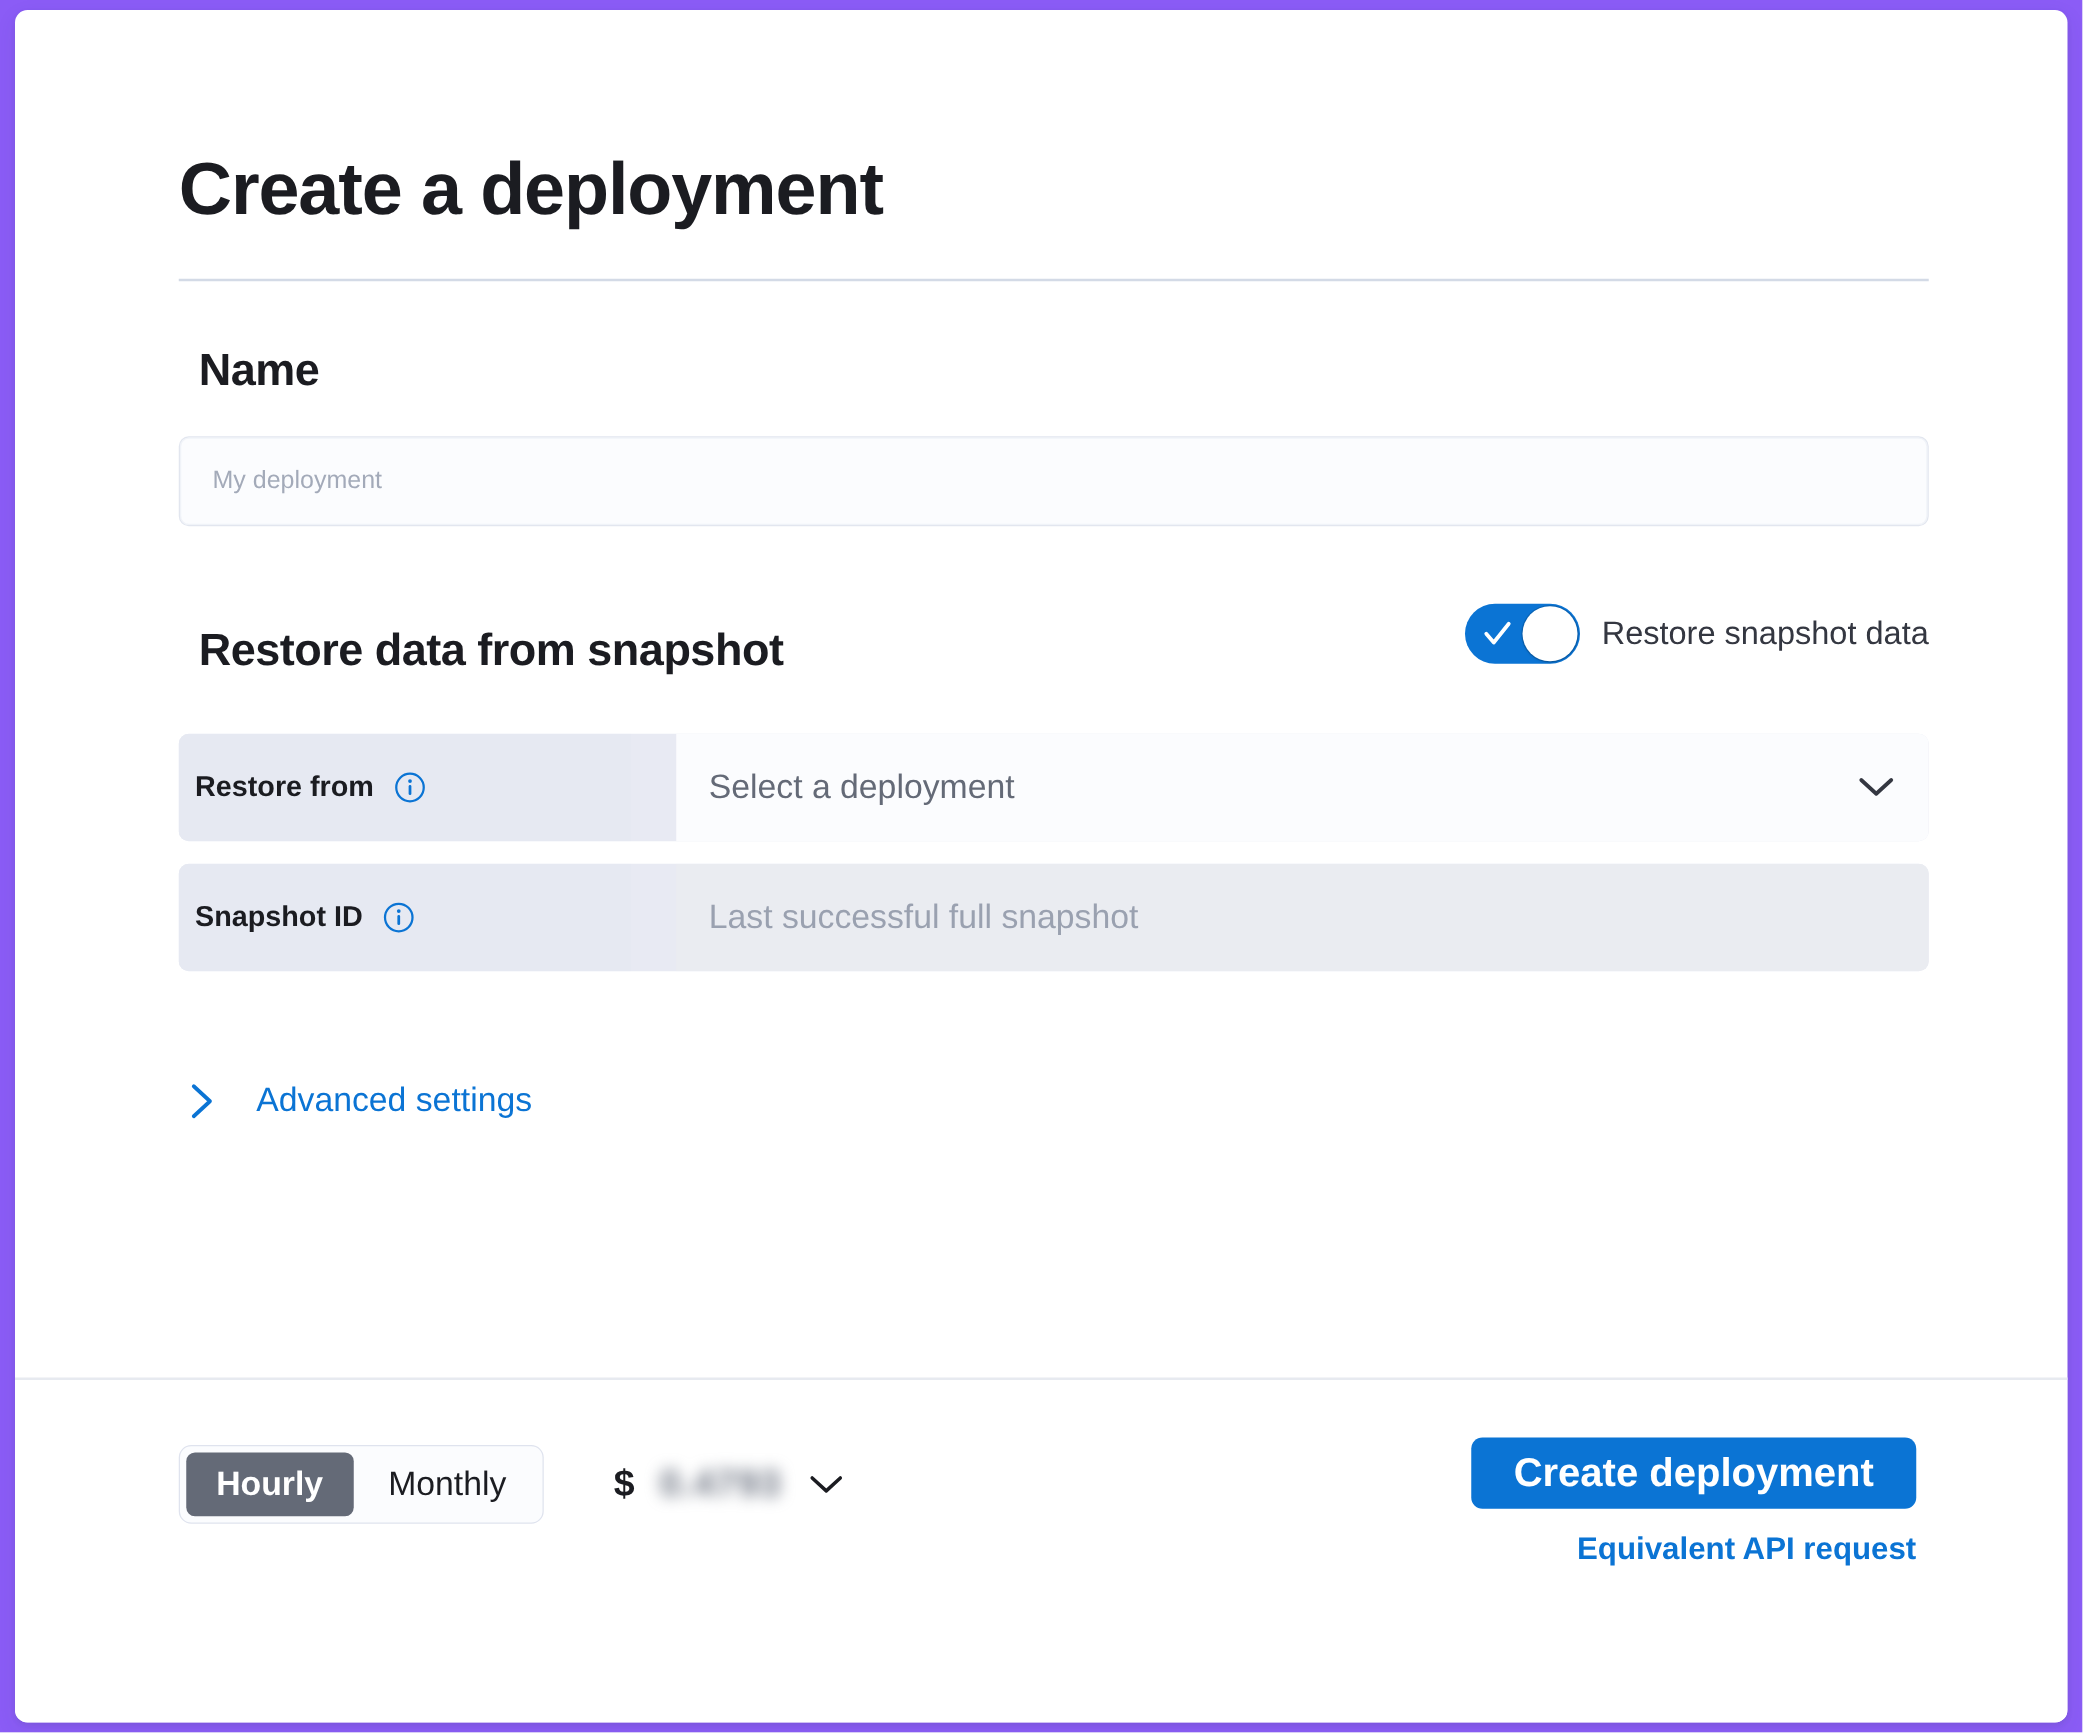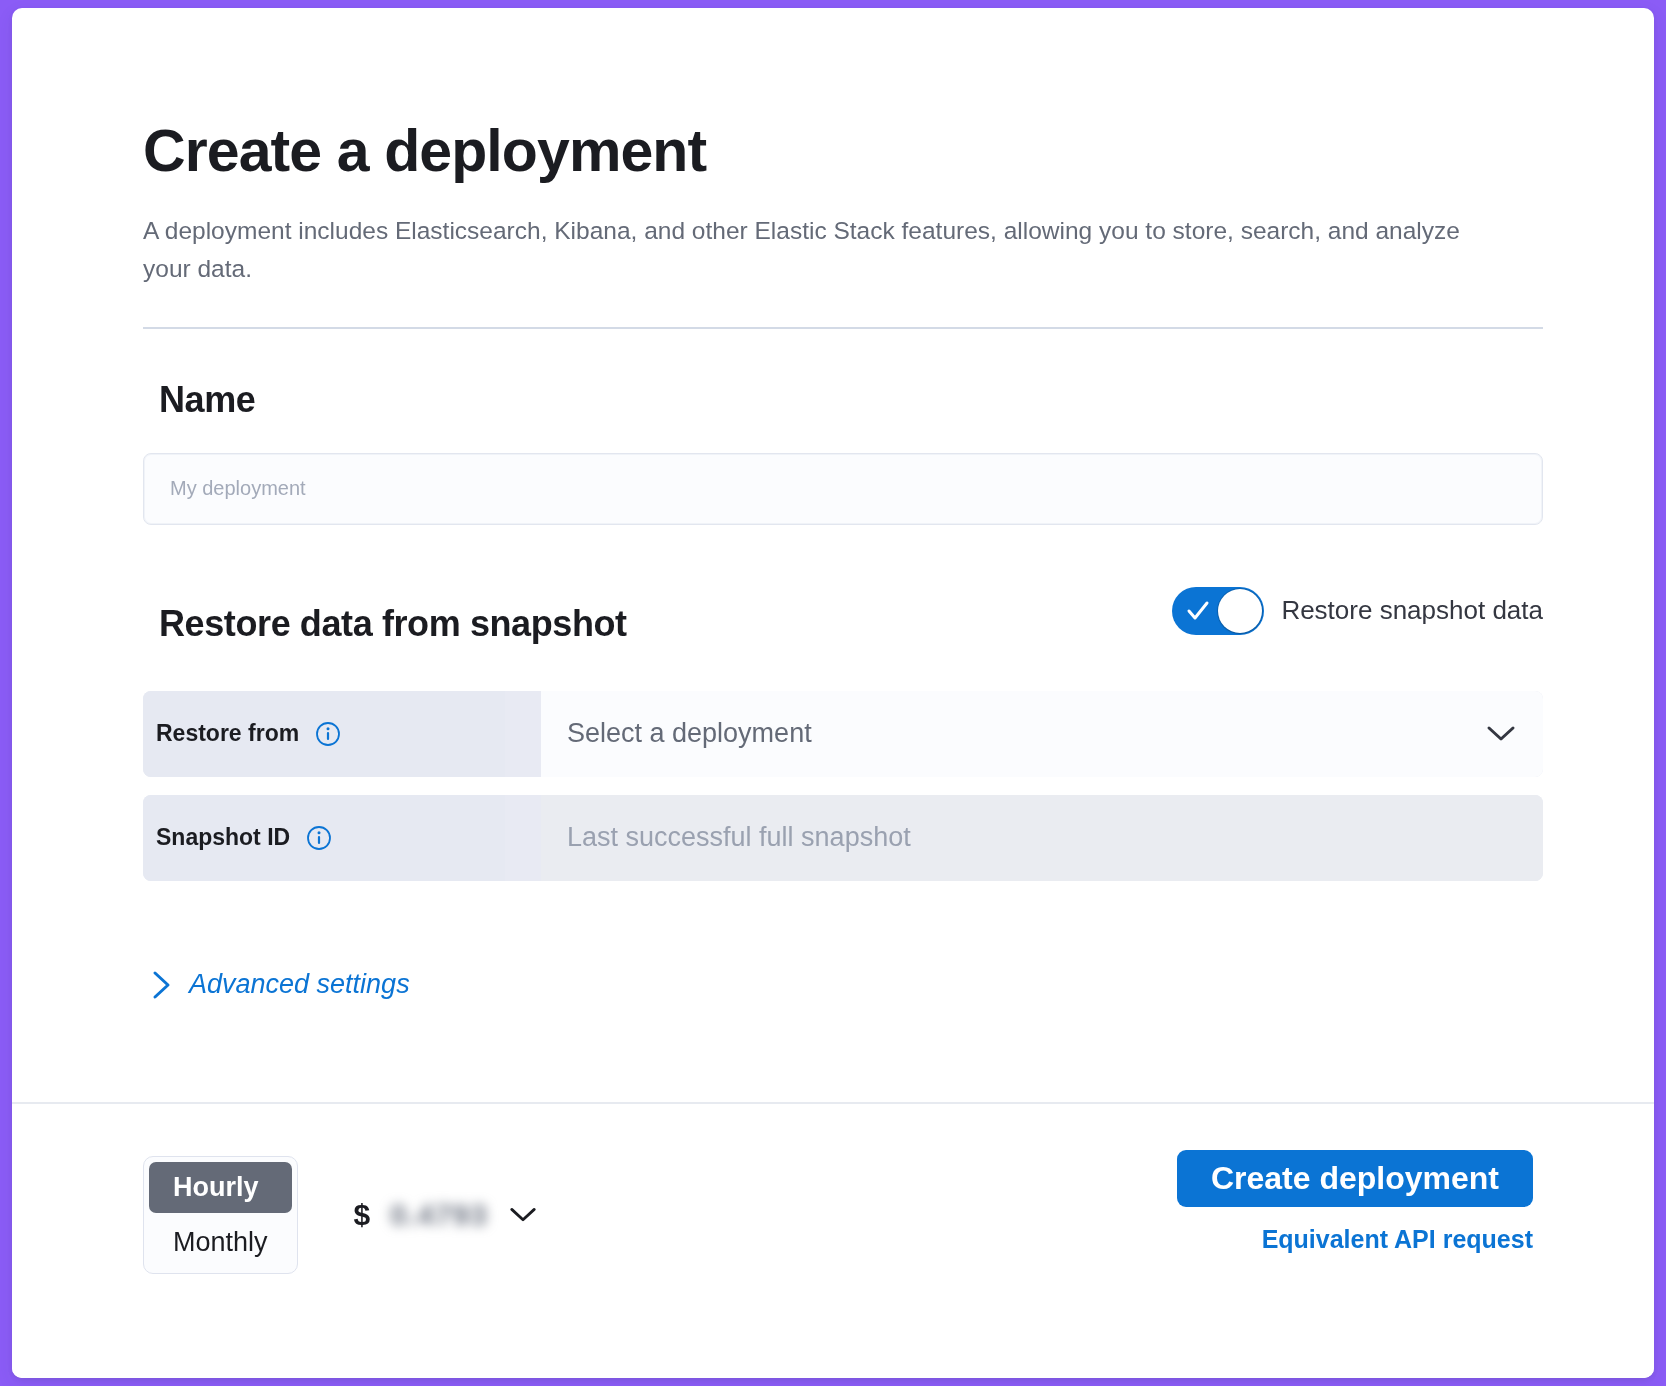--- a/index.html
+++ b/index.html
@@ -186,26 +186,25 @@
     top: 50%;
     transform: translateY(-50%);
   }
 
   .info-icon { display: inline-flex; flex: none; }
 
   .advanced {
     margin-top: 70px;
     display: inline-flex;
     align-items: center;
-    gap: 16px;
+    gap: 32px;
     color: #0b74d4;
     font-size: 27px;
     cursor: pointer;
     padding-left: 8px;
-    font-style: italic;
   }
 
   .footer {
     flex: none;
     height: 276px;
     border-top: 2px solid #e7eaf0;
     background: #ffffff;
     display: flex;
     align-items: flex-start;
     padding: 46px 0 0 0;
@@ -221,21 +220,20 @@
 
   .left-foot { display: flex; align-items: center; gap: 56px; padding-top: 6px; }
 
   .segmented {
     display: flex;
     border: 1px solid #dfe3ee;
     background: #fbfcfe;
     border-radius: 10px;
     padding: 5px;
     gap: 4px;
-    flex-direction: column;
   }
   .seg {
     font-size: 27px;
     padding: 10px 24px;
     border-radius: 7px;
     color: #1b1c21;
     font-weight: 400;
   }
   .seg.active {
     background: #646a77;
@@ -282,21 +280,20 @@
 </head>
 <body>
 
 <div id="root">
   <div class="card">
 
     <div class="card-body">
       <div class="inner">
 
         <h1 class="page-title">Create a deployment</h1>
-        <p class="page-desc">A deployment includes Elasticsearch, Kibana, and other Elastic Stack features, allowing you to store, search, and analyze your data.</p>
         <div class="divider"></div>
 
         <div class="name-block">
           <h2 class="section-title">Name</h2>
           <div class="text-input">
             <span>My deployment</span>
           </div>
         </div>
 
         <div class="snapshot-head">

